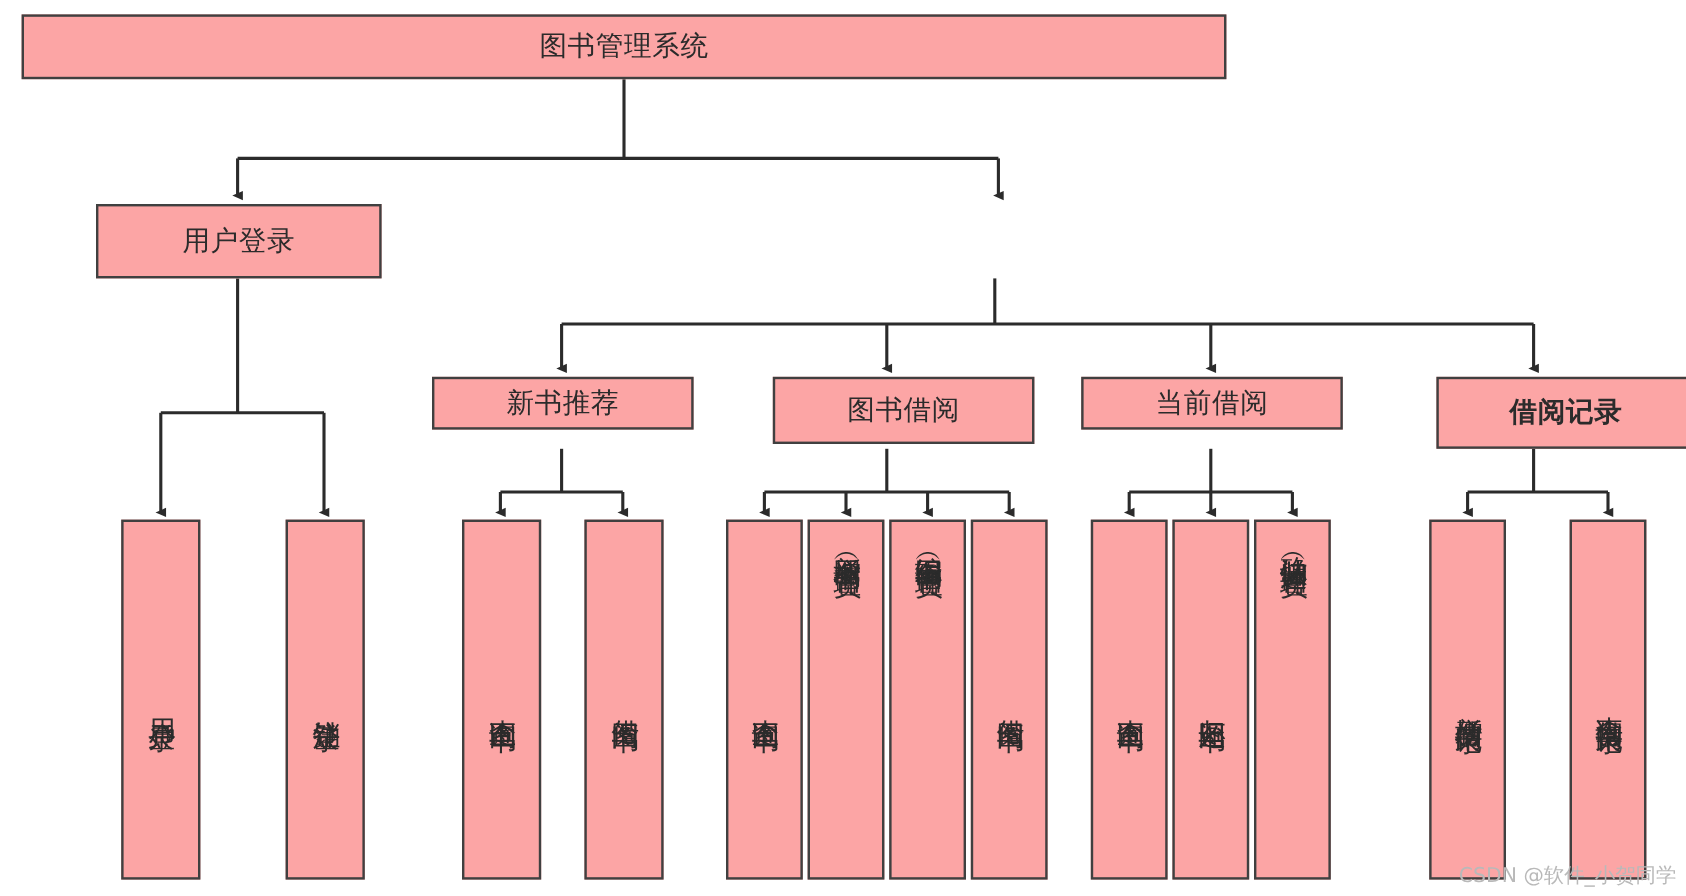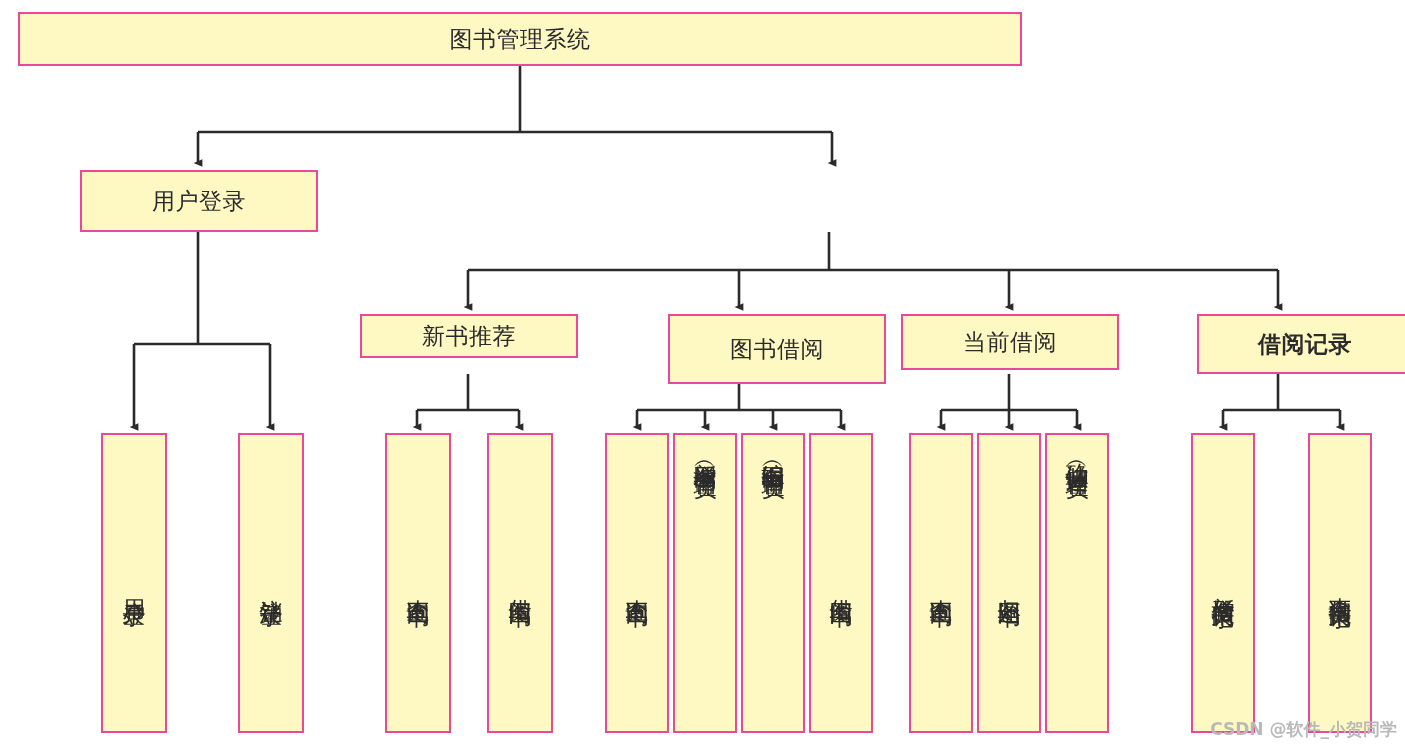--- a/index.html
+++ b/index.html
@@ -20,22 +20,22 @@
   #edges {
     position: absolute;
     left: 0;
     top: 0;
     width: 1405px;
     height: 747px;
   }
   .node {
     position: absolute;
     box-sizing: border-box;
-    border: 2px solid #ec4899;
-    background: #fef9c3;
+    border: 2px solid #404040;
+    background: #fca5a5;
     display: flex;
     align-items: center;
     justify-content: center;
     color: #2b2b2b;
   }
   .node .label {
     display: block;
     letter-spacing: 0.5px;
   }
   .node-h .label {
@@ -64,21 +64,20 @@
     padding-top: 10px;
   }
   .watermark {
     position: absolute;
     right: 8px;
     bottom: 6px;
     font-size: 17px;
     color: #b9b9b9;
     white-space: nowrap;
     pointer-events: none;
-    font-weight: bold;
   }
 </style>
 </head>
 <body>
 
 <div id="canvas">
 
   <svg id="edges" viewBox="0 0 1405 747" xmlns="http://www.w3.org/2000/svg">
     <defs>
       <marker id="arrow" markerWidth="10" markerHeight="10" refX="4.2" refY="5" orient="auto" markerUnits="userSpaceOnUse">
@@ -136,25 +135,25 @@
 
   <div class="node node-h" style="left:80px; top:170px; width:238px; height:62px;">
     <span class="label">用户登录</span>
   </div>
 
 
   <div class="node node-h" style="left:360px; top:314px; width:218px; height:44px;">
     <span class="label">新书推荐</span>
   </div>
 
-  <div class="node node-h" style="left:668px; top:314px; width:218px; height:70px;">
+  <div class="node node-h" style="left:644px; top:314px; width:218px; height:56px;">
     <span class="label">图书借阅</span>
   </div>
 
-  <div class="node node-h" style="left:901px; top:314px; width:218px; height:56px;">
+  <div class="node node-h" style="left:901px; top:314px; width:218px; height:44px;">
     <span class="label">当前借阅</span>
   </div>
 
   <div class="node node-h" style="left:1197px; top:314px; width:216px; height:60px;font-weight:bold;">
     <span class="label">借阅记录</span>
   </div>
 
   <div class="node node-v" style="left:101px; top:433px; width:66px; height:300px;">
     <span class="label">用户登录</span>
   </div>

